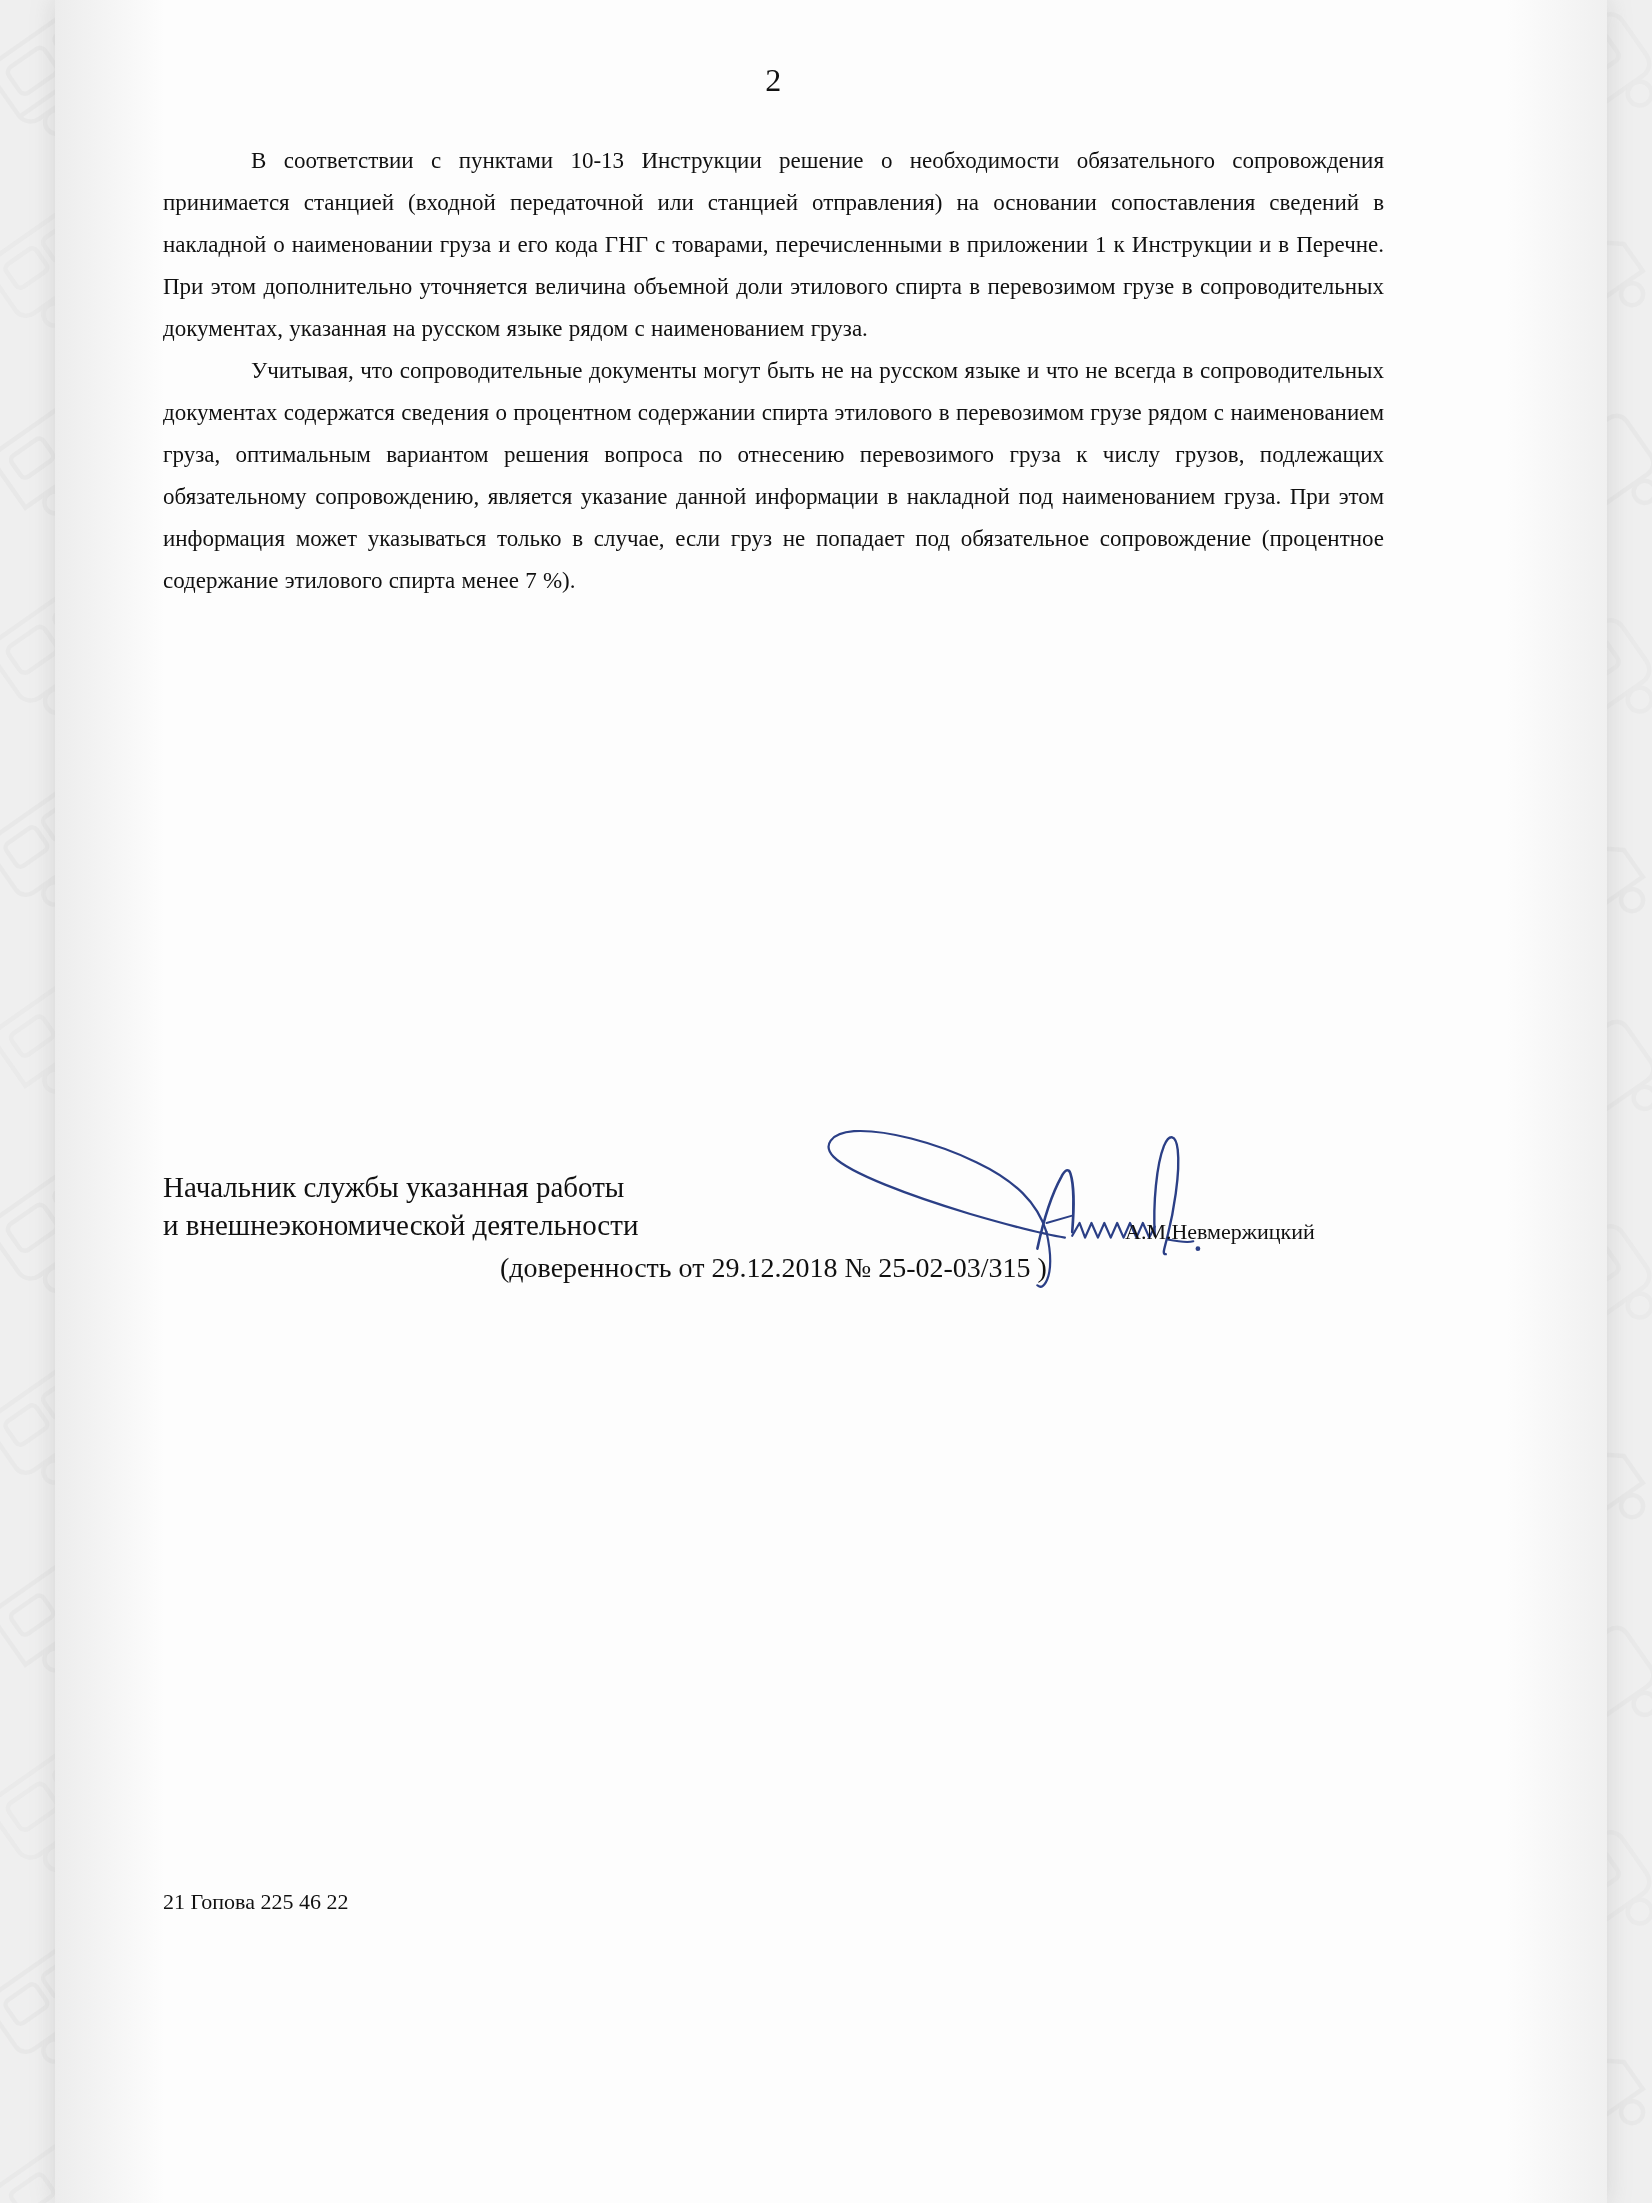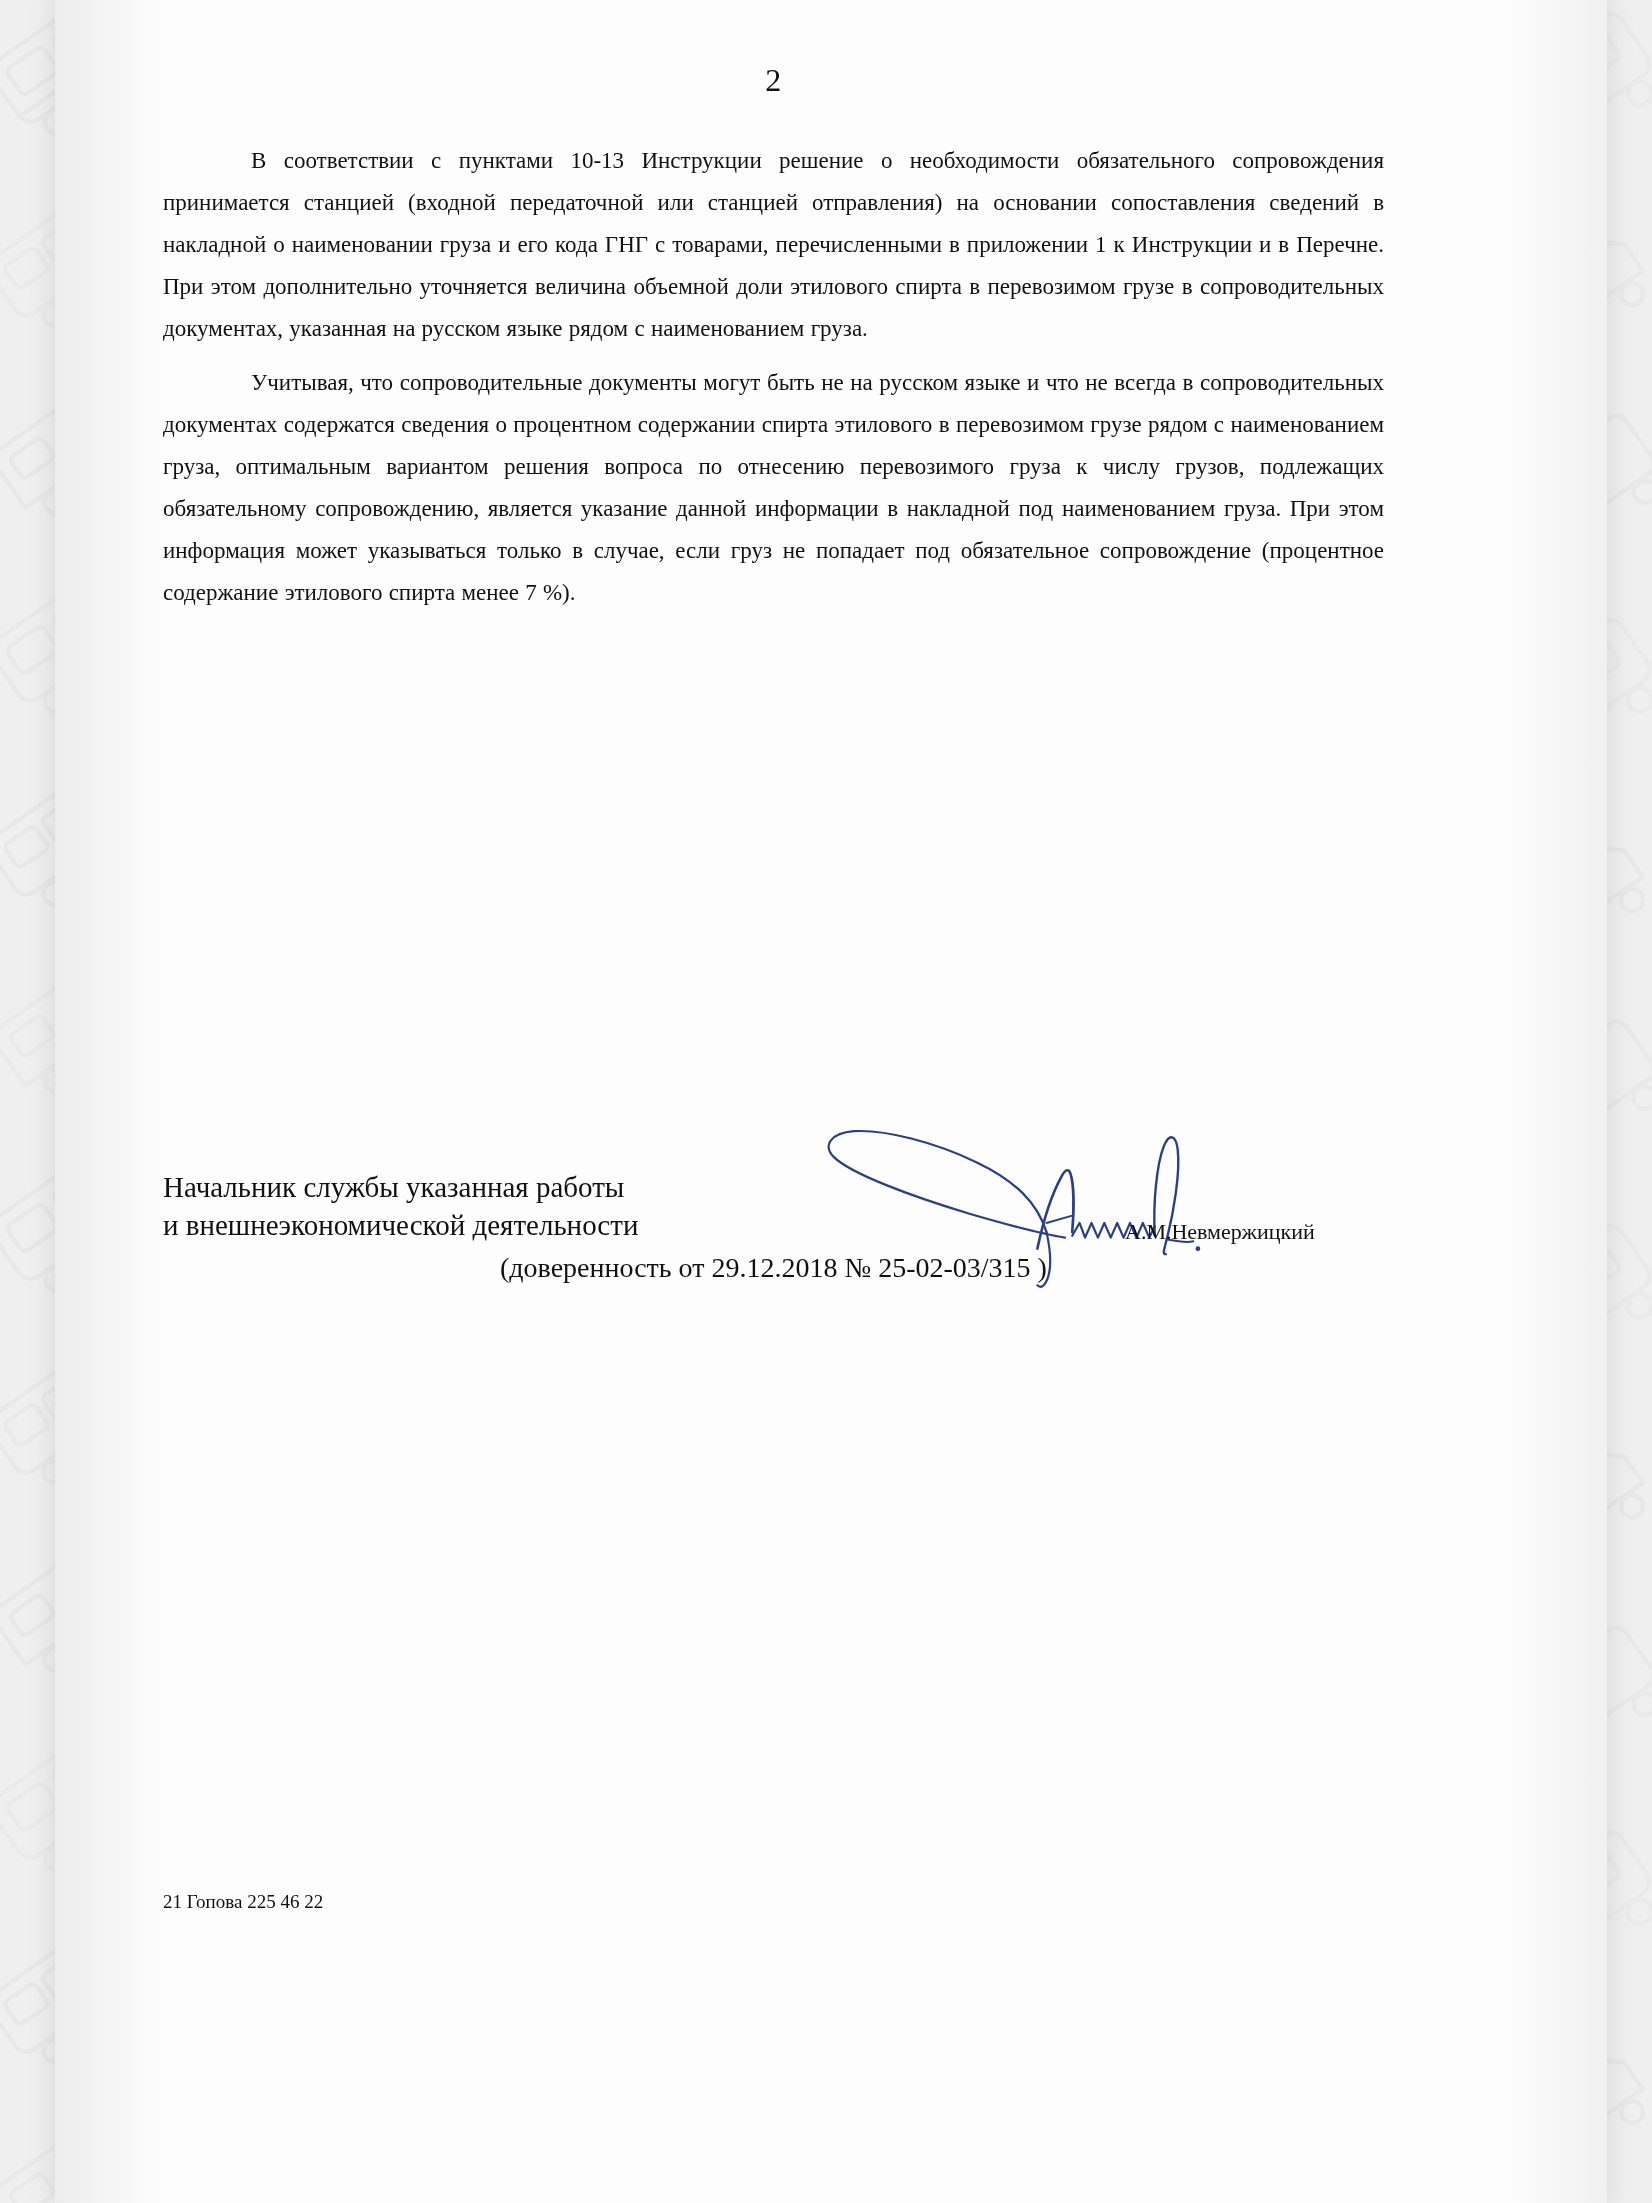--- a/index.html
+++ b/index.html
@@ -104,21 +104,21 @@
     margin: 0 0 0 0;
     text-indent: 88px;
     text-align: justify;
     font-size: 23px;
     line-height: 42px;
     letter-spacing: 0px;
     word-spacing: 0.5px;
     -webkit-hyphens: none;
     hyphens: none;
   }
-  p.para + p.para { margin-top: 12px; font-family: Liberation Serif, serif; }
+  p.para + p.para { margin-top: 0px; font-family: Liberation Serif, serif; }
 
   
   .sig-block {
     position: absolute;
     top: 1168px;
     left: 0;
     width: 1221px;
   }
   .sig-rows {
     position: relative;
@@ -154,21 +154,21 @@
     height: 248px;
     pointer-events: none;
   }
   .signature svg { display: block; width: 100%; height: 100%; }
 
   
   .footer-note {
     position: absolute;
     top: 1888px;
     left: 0;
-    font-size: 19px;
+    font-size: 22px;
     line-height: 27.5px;
     white-space: nowrap;
   }
 </style>
 </head>
 <body>
 
 <div class="scan">
 
   <div class="wm-band left">

